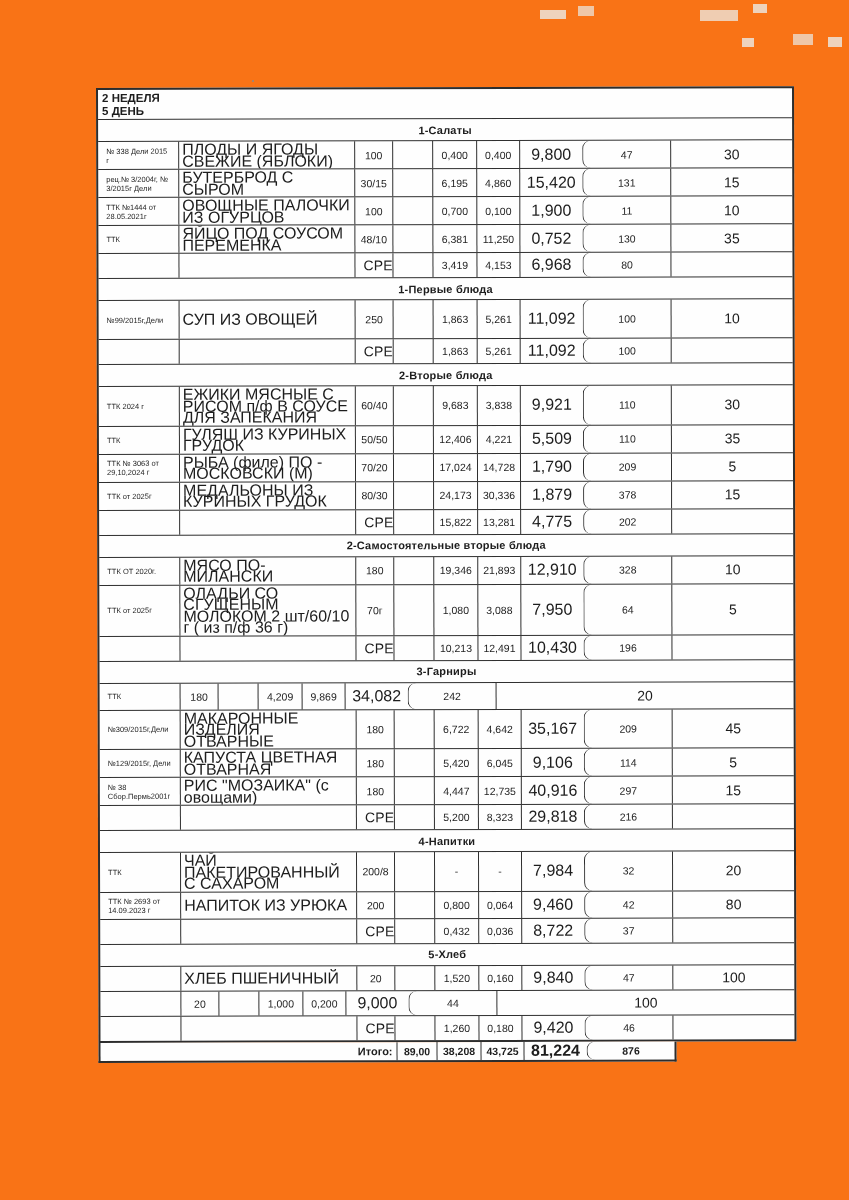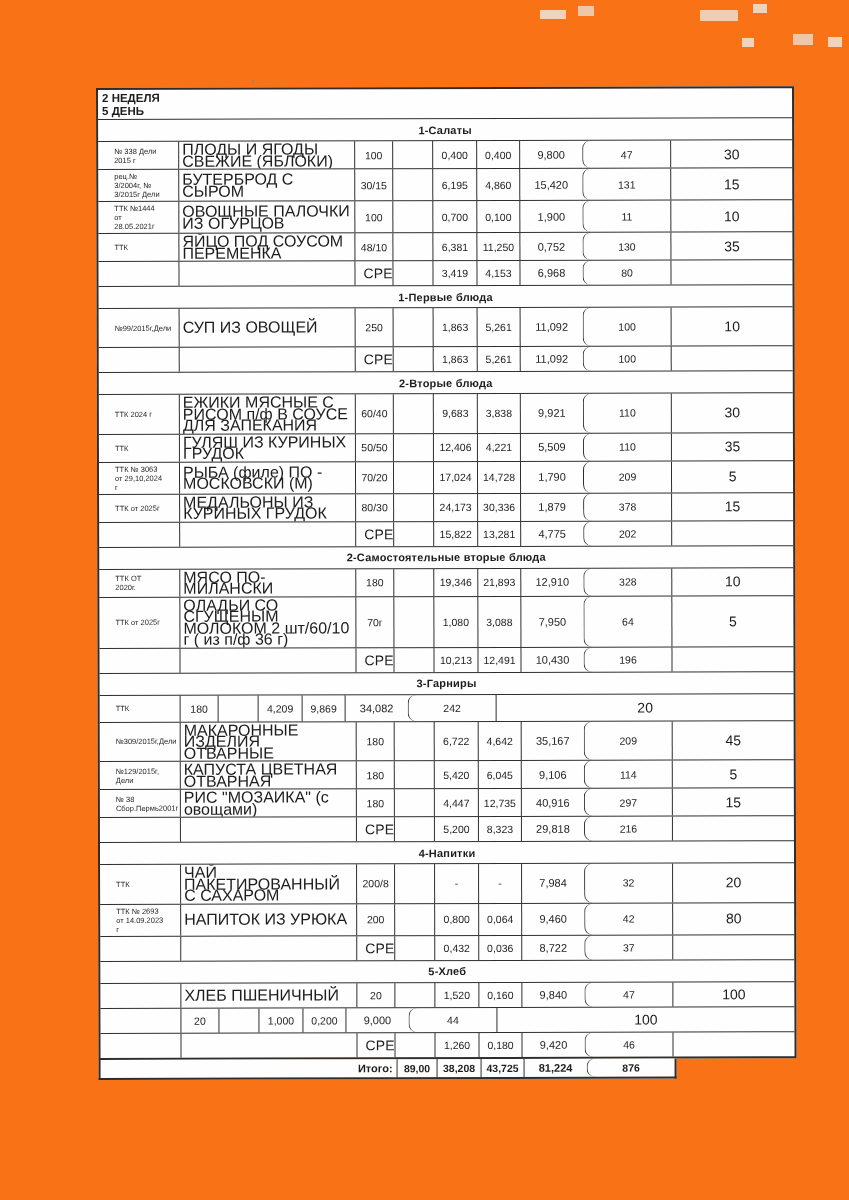--- a/index.html
+++ b/index.html
@@ -37,27 +37,27 @@
   .sec-1 .t-row.data{min-height:39px;}
   .sec-6 .t-row.data{min-height:25px;}
   .cell{
     border-left:1px solid #2f2f2f;
     box-sizing:border-box;
     display:flex;
     align-items:center;
     overflow:hidden;
   }
   .cell:first-child{border-left:none;}
-  .c-ref{width:80px;font-size:7.5px;line-height:9px;padding:2px 16px;color:#252525;}
+  .c-ref{width:80px;font-size:7.5px;line-height:9px;padding:2px 8px;color:#252525;}
   .c-name{width:176px;font-size:16px;line-height:11.5px;padding:2px 3px;text-transform:none;}
   .c-portion{width:38px;font-size:10.5px;justify-content:center;text-align:center;}
   .c-sp{width:40px;font-size:10.5px;justify-content:center;}
   .c-p{width:44px;font-size:10.5px;justify-content:center;}
   .c-f{width:43px;font-size:10.5px;justify-content:center;}
-  .c-c{width:63px;font-size:11px;justify-content:center;}
+  .c-c{width:63px;font-size:16px;justify-content:center;}
   .c-k{width:88px;font-size:10.5px;justify-content:center;border-radius:8px;}
   .c-pct{flex:1;font-size:14px;justify-content:center;}
   .cell.full{flex:1;justify-content:center;font-weight:bold;font-size:11px;letter-spacing:.2px;}
   .week-cell{
     flex:1;display:flex;flex-direction:column;justify-content:center;
     padding:2px 4px;font-weight:bold;font-size:11.5px;line-height:12.5px;
   }
   .avg-label{justify-content:flex-start;padding-left:8px;font-size:14px;letter-spacing:.2px;}
   .totals{
     width:578px;

